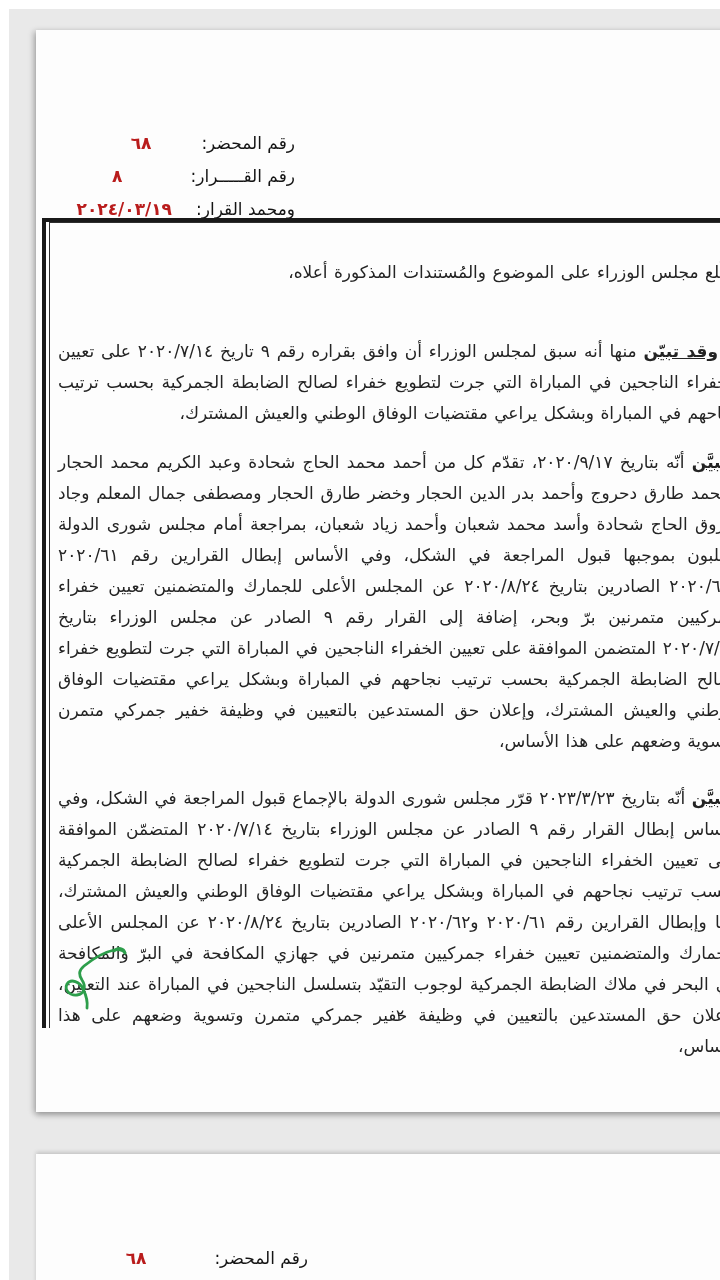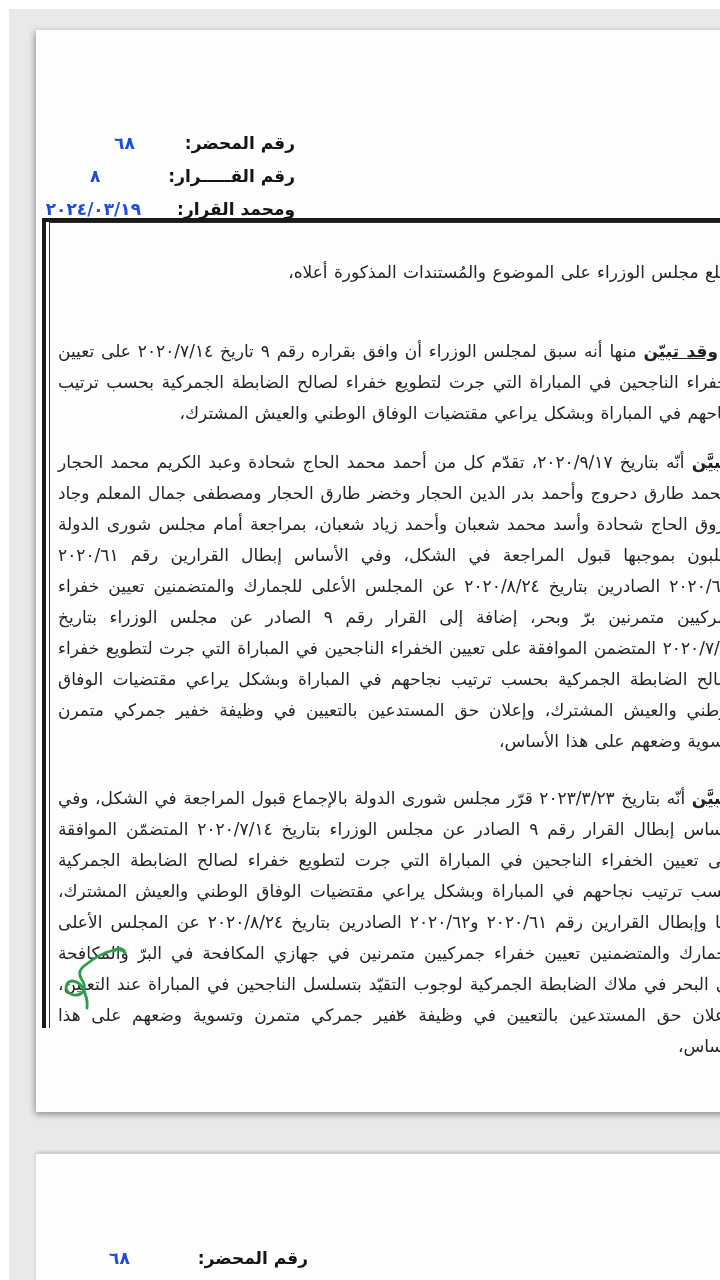--- a/index.html
+++ b/index.html
@@ -20,24 +20,24 @@
   }
   .page2 {
     left:36px; top:1154px; width:704px; height:130px;
     box-shadow:0 -2px 4px rgba(0,0,0,.16);
   }
 
   .meta { position:absolute; direction:rtl; }
   .meta-pg1 { top:96px; right:445px; }
   .meta-pg2 { top:87px; right:432px; }
   .meta-row { display:flex; align-items:center; height:33px; white-space:nowrap; }
-  .meta-label { font-weight:700; font-size:17px; color:#141414; }
-  .meta-value { font-weight:700; font-size:17px; color:#1d4ed8; margin-right:50px; }
+  .meta-label { font-weight:400; font-size:17px; color:#141414; }
+  .meta-value { font-weight:700; font-size:17px; color:#b91c1c; margin-right:50px; }
   .meta-value.wide-gap { margin-right:68px; }
-  .meta-value.date { margin-right:36px; letter-spacing:1.5px; }
+  .meta-value.date { margin-right:24px; letter-spacing:1.5px; }
 
   .frame {
     position:absolute; left:6px; top:188px; right:-30px; height:810px;
     border-top:4px solid #191919; border-left:4px solid #191919;
   }
   .frame-inner {
     height:100%; margin-left:3px;
     border-top:1.5px solid #2e2e2e; border-left:1.5px solid #2e2e2e;
     padding:34px 32px 0 8px;
     direction:rtl;

